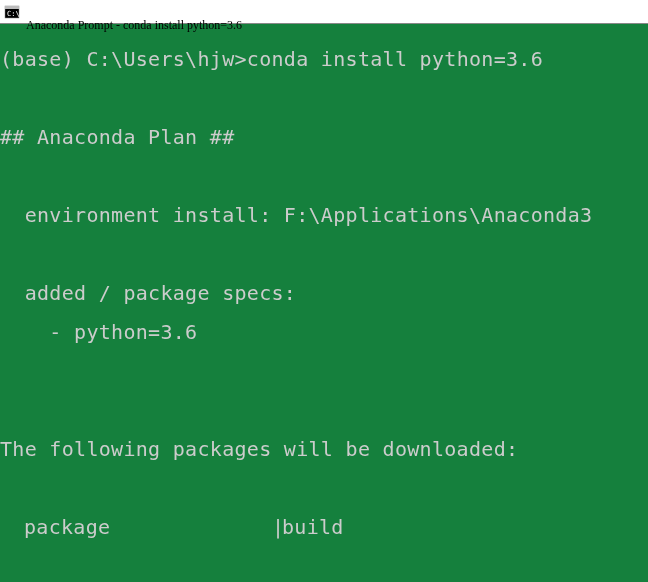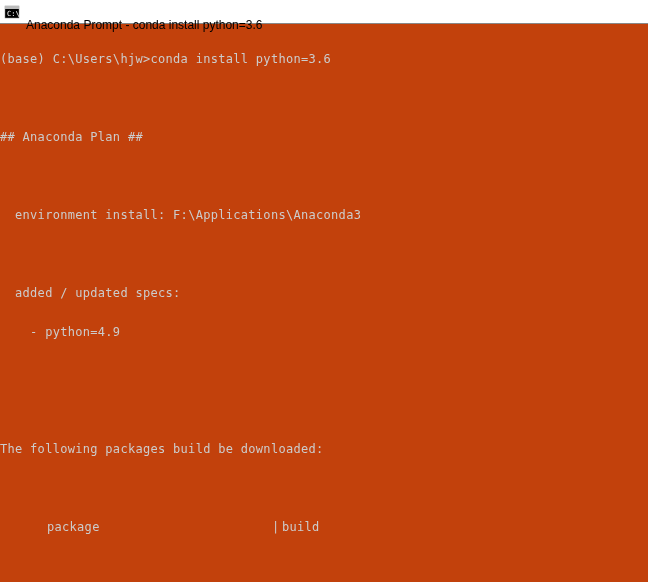--- a/index.html
+++ b/index.html
@@ -26,46 +26,46 @@
       width: 16px;
       height: 16px;
       margin-right: 6px;
       display: flex;
       align-items: center;
       justify-content: center;
     }
     .titlebar-text {
       font-size: 12px;
       color: #000;
-      font-family: Liberation Sans, sans-serif;
+      font-family: Liberation Serif, serif;
       margin-top: 27px;
     }
     .terminal {
-      background: #c2410c;
+      background: #15803d;
       color: #cccccc;
       width: 100%;
       height: calc(100% - 24px);
       padding: 6px 0 6px 0;
-      font-size: 12px;
+      font-size: 20px;
       line-height: 19.5px;
       white-space: pre;
       overflow: hidden;
       letter-spacing: 0.3px;
     }
     .prompt-line {
       margin-bottom: 0;
     }
     .pkg-row {
       display: flex;
       white-space: pre;
     }
     .col-package {
       display: inline-block;
       width: 272px;
-      padding-left: 47px;
+      padding-left: 24px;
     }
     .col-divider {
       display: inline-block;
       width: 10px;
       color: #cccccc;
     }
     .col-build {
       display: inline-block;
       width: 190px;
       text-align: left;
@@ -95,22 +95,22 @@
   <span class="titlebar-text">Anaconda Prompt - conda  install python=3.6</span>
 </div>
 
 <div class="terminal">
 <div class="prompt-line"><span>(base) C:\Users\hjw&gt;</span><span>conda install python=3.6</span></div>
 <div class="blank-line"></div>
 <div>## Anaconda Plan ##</div>
 <div class="blank-line"></div>
 <div><span>  environment install: </span><span>F:\Applications\Anaconda3</span></div>
 <div class="blank-line"></div>
-<div>  added / updated specs:</div>
-<div>    - python=4.9</div>
+<div>  added / package specs:</div>
+<div>    - python=3.6</div>
 <div class="blank-line"></div>
 <div class="blank-line"></div>
-<div>The following packages build be downloaded:</div>
+<div>The following packages will be downloaded:</div>
 <div class="blank-line"></div>
 <div class="pkg-row"><span class="col-package">package</span><span class="col-divider">|</span><span class="col-build">build</span><span class="col-size"></span></div>
 
 
 </div>
 
 </body></html>

